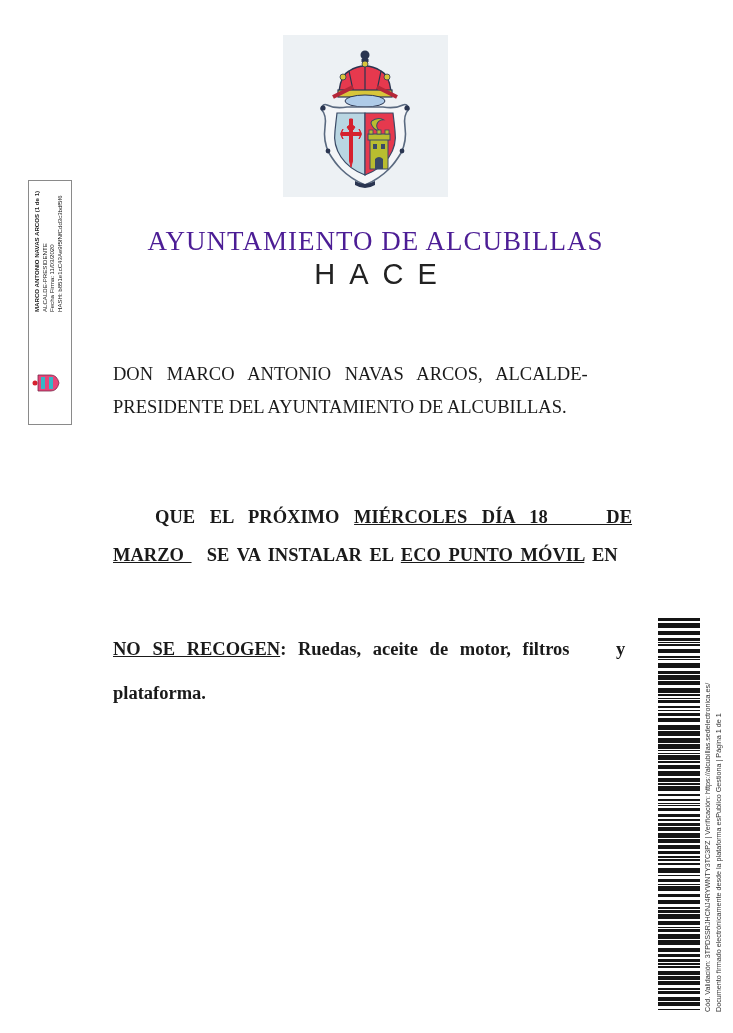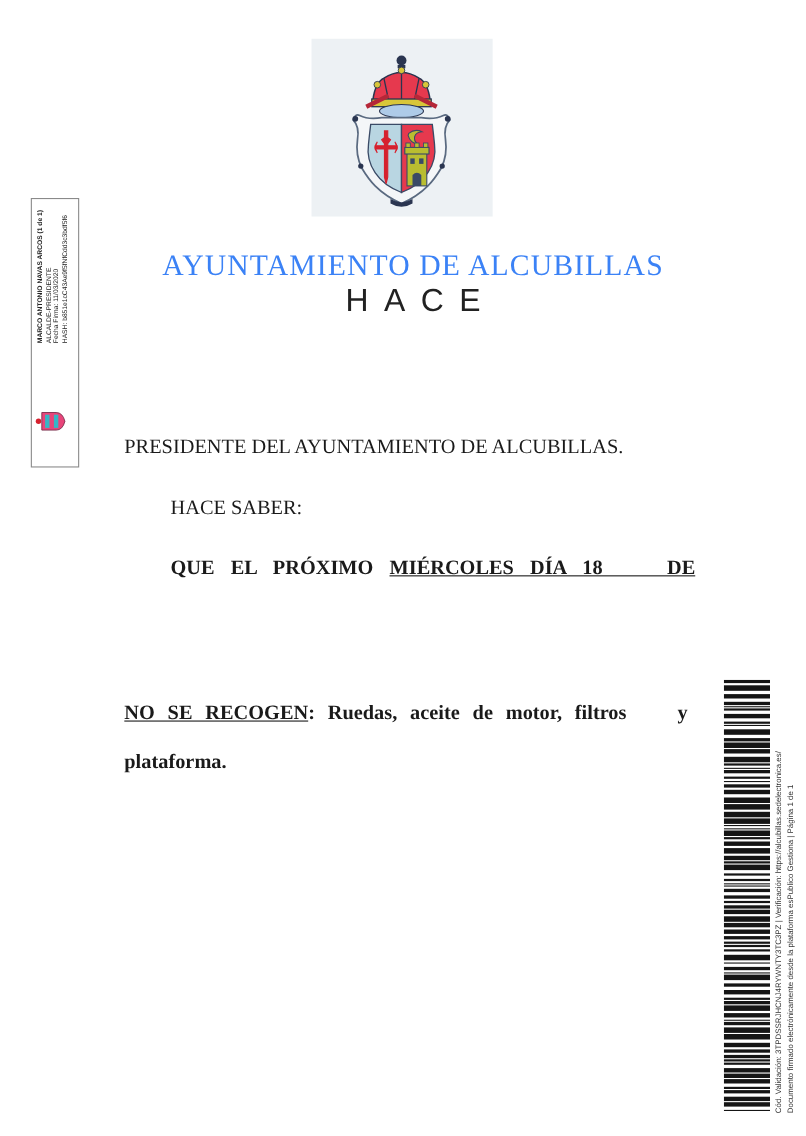--- a/index.html
+++ b/index.html
@@ -13,21 +13,21 @@
               transform:rotate(-90deg);transform-origin:0 0;
               font-family:"Liberation Sans", sans-serif;font-size:6.1px;line-height:7.6px;
               color:#222;white-space:nowrap;}
   .stamp-text .l1{font-weight:bold;}
   .stamp-crest{position:absolute;left:34px;top:368px;width:24px;height:30px;
                transform:rotate(-90deg);}
 
   
   .crest{position:absolute;left:283px;top:35px;width:165px;height:162px;}
   .title{position:absolute;left:113px;top:226px;width:525px;text-align:center;
-         font-size:27px;letter-spacing:1px;color:#3b82f6;}
+         font-size:27px;letter-spacing:1px;color:#4c1d95;}
   .subtitle{position:absolute;left:113px;top:258px;width:525px;text-align:center;
             font-family:"Liberation Sans", sans-serif;font-size:29px;font-weight:400;
             letter-spacing:14px;text-indent:14px;color:#222;}
 
   
   .line{position:absolute;left:113px;width:527px;font-size:18.5px;white-space:pre-wrap;}
   .bold{font-weight:bold;}
   .u{text-decoration:underline;}
   .indent{padding-left:42px;}
 
@@ -100,25 +100,26 @@
       <rect x="102" y="95" width="4" height="4" fill="#b9bd30" stroke="#3a4a66" stroke-width="0.8"></rect>
       <rect x="90" y="109" width="4" height="5" fill="#3a4a66"></rect>
       <rect x="98" y="109" width="4" height="5" fill="#3a4a66"></rect>
       <path d="M92 134 L92 124 Q96 120 100 124 L100 134 Z" fill="#3a4a66"></path>
     </g>
   </svg>
 
   <div class="title">AYUNTAMIENTO DE ALCUBILLAS</div>
   <div class="subtitle">HACE</div>
 
+  <div class="line" style="top:364px;word-spacing:9px;">DON MARCO ANTONIO NAVAS ARCOS, ALCALDE-</div>
   <div class="line" style="top:397px;">PRESIDENTE DEL AYUNTAMIENTO DE ALCUBILLAS.</div>
 
-  <div class="line indent" style="top:452px;">HACE SABER:</div>
 
   <div class="line bold indent" style="top:507px;word-spacing:10px;"><span>QUE EL PRÓXIMO </span><span class="u">MIÉRCOLES DÍA 18    DE</span></div>
+  <div class="line bold" style="top:545px;word-spacing:3px;"><span class="u">MARZO </span><span>  SE VA INSTALAR EL </span><span class="u">ECO PUNTO MÓVIL</span><span> EN</span></div>
 
   <div class="line bold" style="top:639px;word-spacing:7px;"><span class="u">NO SE RECOGEN</span><span>: Ruedas, aceite de motor, filtros    y</span></div>
   <div class="line bold" style="top:683px;">plataforma.</div>
 
 
   <div class="barcode">
       <div style="height:3px;background:#151515;margin-bottom:2px"></div>
       <div style="height:5px;background:#151515;margin-bottom:3px"></div>
       <div style="height:4px;background:#151515;margin-bottom:3px"></div>
       <div style="height:3px;background:#151515;margin-bottom:1px"></div>

